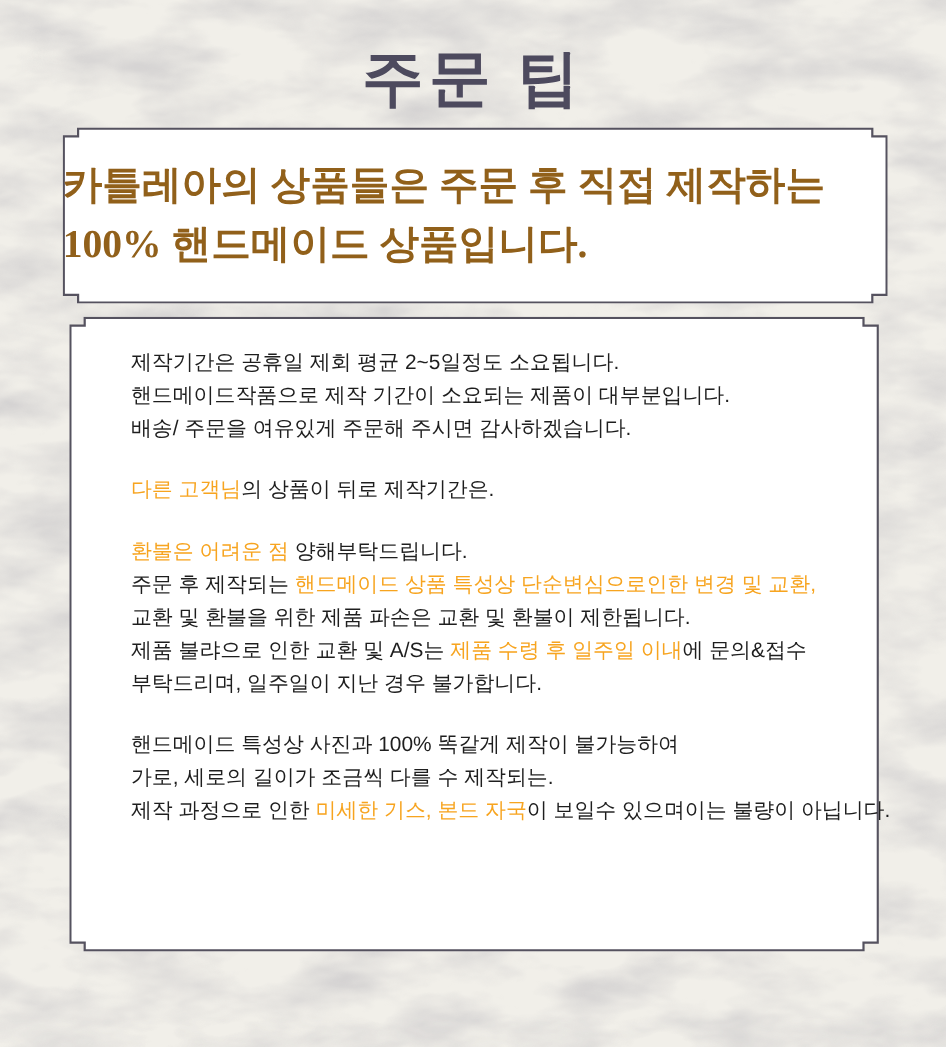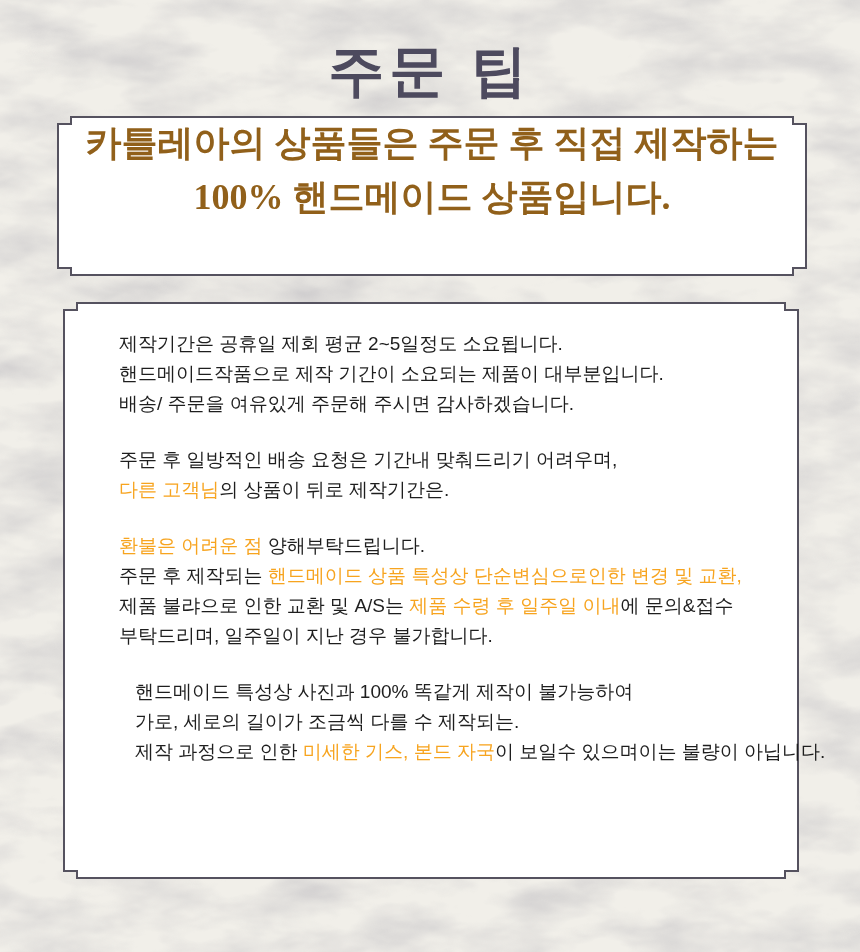--- a/index.html
+++ b/index.html
@@ -10,53 +10,53 @@
     background: var(--background, #f1efe9);
     font-family: "Liberation Sans", "DejaVu Sans", sans-serif;
   }
   .texture { position: absolute; left: 0; top: 0; z-index: 0; }
 
   .page-title {
     position: absolute;
     top: 34px; left: 0; width: 100%;
     margin: 0;
     text-align: center;
-    font-family: Liberation Sans, sans-serif;
+    font-family: Liberation Serif, serif;
     font-size: 56px;
     font-weight: 800;
     letter-spacing: 5px;
     color: var(--title-text, #4d4a5e);
     z-index: 2;
   }
 
   .frame-box { position: absolute; z-index: 2; }
   .frame-svg { position: absolute; left: 0; top: 0; display: block; }
   .frame-content { position: relative; z-index: 1; }
 
   
   #notice-box { left: 57px; top: 116px; width: 750px; height: 160px; }
   #notice-box .frame-content {
-    text-align: center;
+    padding-top: 25px;
     font-family: "Liberation Serif", "DejaVu Serif", serif;
     font-weight: 700;
     font-size: 36px;
     line-height: 54px;
     color: var(--notice-text, #91601a);
   }
 
   
-  #details-box { left: 63px; top: 302px; width: 736px; height: 577px; }
+  #details-box { left: 63px; top: 288px; width: 736px; height: 577px; }
   #details-box .frame-content {
     padding: 27px 30px 0 56px;
     font-size: 19px;
     line-height: 30px;
     color: var(--body-text, #1e1e1e);
   }
   .para { margin: 0 0 26px 0; }
-  .para:last-child { margin-bottom: 0; margin-left: 16px; }
+  .para:last-child { margin-bottom: 0; }
   .line { white-space: nowrap; }
   .hl { color: var(--highlight, #f7a41f); }
 </style>
 </head>
 <body>
 
 <svg class="texture" width="860" height="952" aria-hidden="true">
   <filter id="fiber" x="0" y="0" width="100%" height="100%">
     <feTurbulence type="fractalNoise" baseFrequency="0.011 0.026" numOctaves="4" seed="11"></feTurbulence>
     <feColorMatrix type="matrix" values="0 0 0 0 0.44  0 0 0 0 0.43  0 0 0 0 0.47  0.9 0.9 0.9 0 -1.15"></feColorMatrix>
@@ -81,26 +81,26 @@
   <svg class="frame-svg" width="736" height="577" aria-hidden="true">
     <path d="M 14 1 L 722 1 L 722 8 L 735 8 L 735 569 L 722 569 L 722 576 L 14 576 L 14 569 L 1 569 L 1 8 L 14 8 Z" fill="#ffffff" stroke="#55525f" stroke-width="2" stroke-linejoin="miter"></path>
   </svg>
   <div class="frame-content">
       <div class="para">
         <div class="line"><span>제작기간은 공휴일 제회 평균 2~5일정도 소요됩니다.</span></div>
         <div class="line"><span>핸드메이드작품으로 제작 기간이 소요되는 제품이 대부분입니다.</span></div>
         <div class="line"><span>배송/ 주문을 여유있게 주문해 주시면 감사하겠습니다.</span></div>
       </div>
       <div class="para">
-        <div class="line"><span>주문 후 일방적인 배송 요청은 기간내 맞춰드리기 어려우며,</span></div>
         <div class="line"><span class="hl">다른 고객님</span><span>의 상품이 뒤로 제작기간은.</span></div>
       </div>
       <div class="para">
         <div class="line"><span class="hl">환불은 어려운 점</span><span> 양해부탁드립니다.</span></div>
         <div class="line"><span>주문 후 제작되는 </span><span class="hl">핸드메이드 상품 특성상 단순변심으로인한 변경 및 교환,</span></div>
+        <div class="line"><span>교환 및 환불을 위한 제품 파손은 교환 및 환불이 제한됩니다.</span></div>
         <div class="line"><span>제품 불랴으로 인한 교환 및 A/S는 </span><span class="hl">제품 수령 후 일주일 이내</span><span>에 문의&amp;접수</span></div>
         <div class="line"><span>부탁드리며, 일주일이 지난 경우 불가합니다.</span></div>
       </div>
       <div class="para">
         <div class="line"><span>핸드메이드 특성상 사진과 100% 똑같게 제작이 불가능하여</span></div>
         <div class="line"><span>가로, 세로의 길이가 조금씩 다를 수 제작되는.</span></div>
         <div class="line"><span>제작 과정으로 인한 </span><span class="hl">미세한 기스, 본드 자국</span><span>이 보일수 있으며이는 불량이 아닙니다.</span></div>
       </div>
     </div>
 </div>

